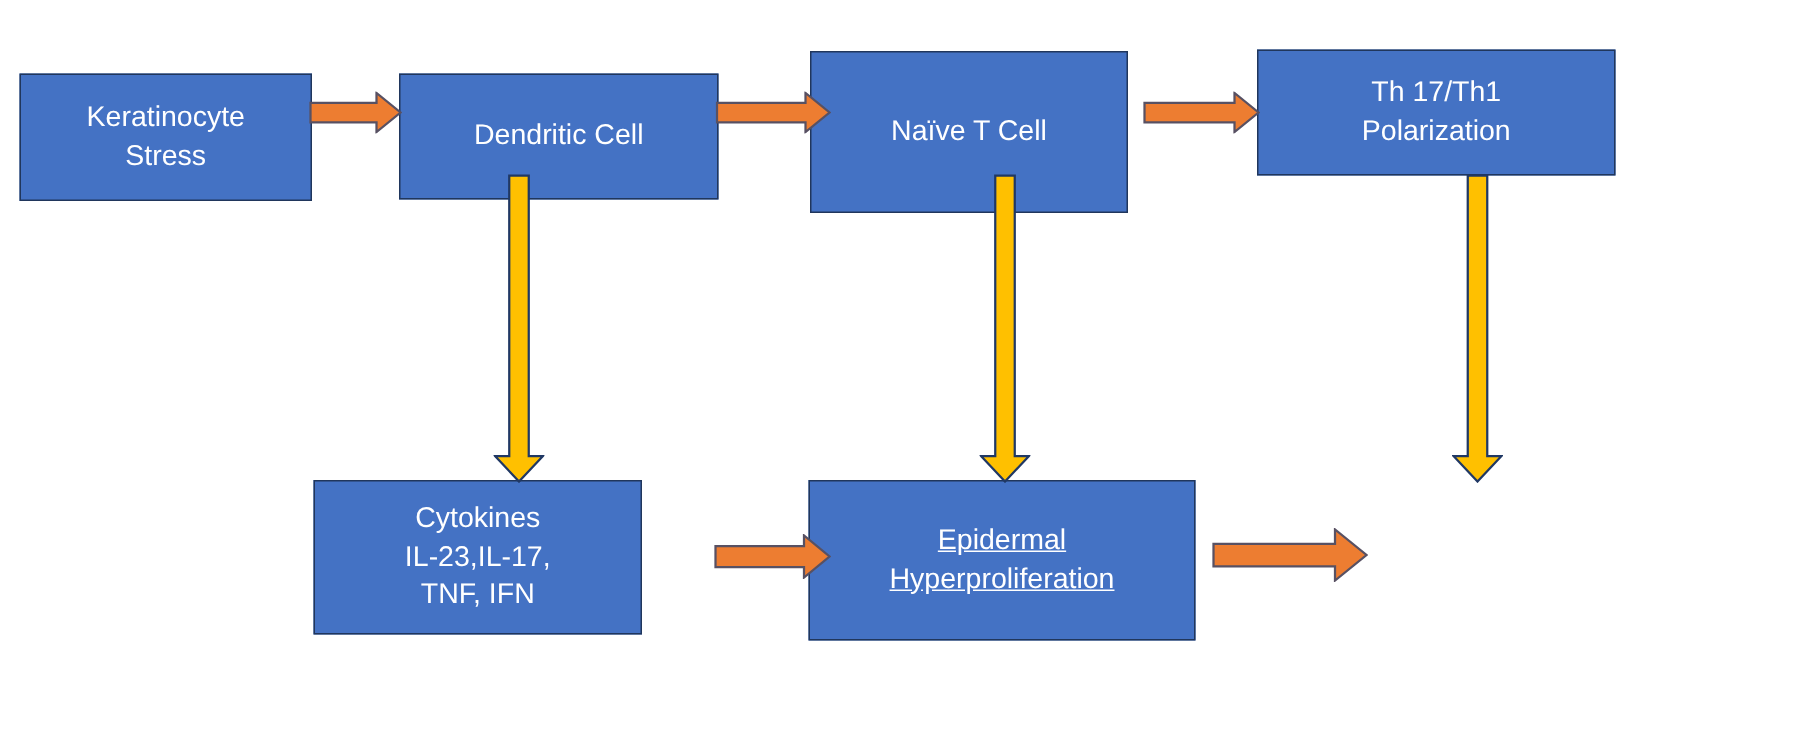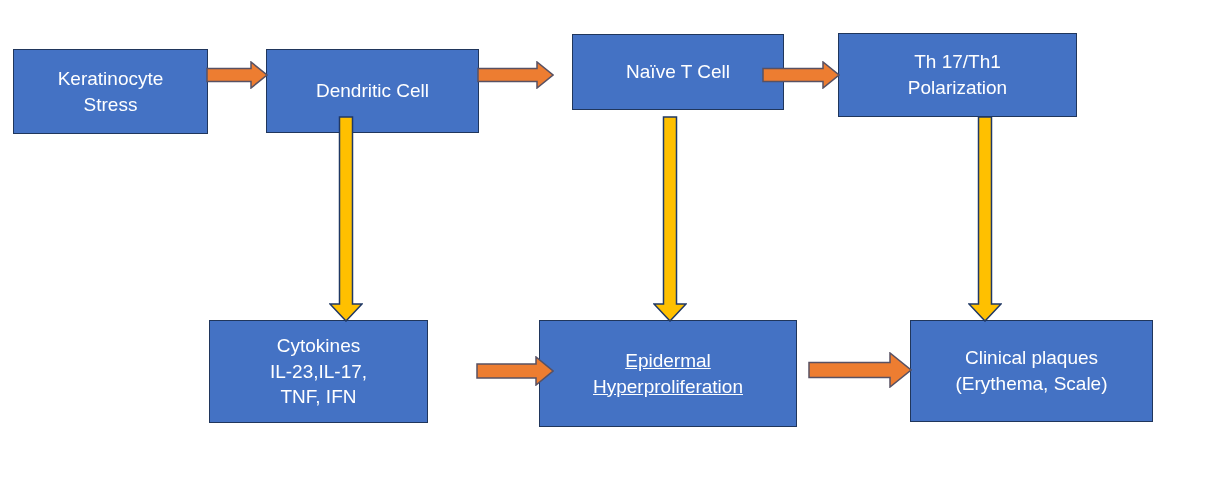--- a/index.html
+++ b/index.html
@@ -41,21 +41,21 @@
   }
   .arrow-yellow polygon {
     fill: var(--arrow-yellow, #FFC000);
     stroke: var(--arrow-yellow-stroke, #203864);
     stroke-width: 1.5;
     stroke-linejoin: miter;
   }
   
   #n-keratinocyte   { left: 13px;  top: 33px;  width: 195px; height: 85px; margin-top: 16px; }
   #n-dendritic      { left: 266px; top: 49px;  width: 213px; height: 84px; }
-  #n-naive          { left: 572px; top: 34px;  width: 212px; height: 76px; }
+  #n-naive          { left: 540px; top: 34px;  width: 212px; height: 108px; }
   #n-th17           { left: 838px; top: 33px;  width: 239px; height: 84px; }
   #n-cytokines      { left: 209px; top: 320px; width: 219px; height: 103px; }
   #n-epidermal      { left: 539px; top: 320px; width: 258px; height: 107px; text-decoration: underline; }
   #n-clinical       { left: 910px; top: 320px; width: 243px; height: 102px; }
   
   #a1 { left: 206px; top: 61px; }
   #a2 { left: 477px; top: 61px; }
   #a3 { left: 762px; top: 61px; }
   #a4 { left: 476px; top: 356px; }
   #a5 { left: 808px; top: 352px; }
@@ -78,22 +78,20 @@
   <div class="node" id="n-th17">Th 17/Th1
 Polarization</div>
 
   <div class="node" id="n-cytokines">Cytokines
 IL-23,IL-17,
 TNF, IFN</div>
 
   <div class="node" id="n-epidermal">Epidermal
 Hyperproliferation</div>
 
-  <div class="node" id="n-clinical">Clinical plaques
-(Erythema, Scale)</div>
 
   <svg class="arrow arrow-orange" id="a1" width="62" height="28" viewBox="0 0 62 28">
     <polygon points="1,7.5 45,7.5 45,1 61,14 45,27 45,20.5 1,20.5"></polygon>
   </svg>
 
   <svg class="arrow arrow-orange" id="a2" width="77" height="28" viewBox="0 0 77 28">
     <polygon points="1,7.5 60,7.5 60,1 76,14 60,27 60,20.5 1,20.5"></polygon>
   </svg>
 
   <svg class="arrow arrow-orange" id="a3" width="78" height="28" viewBox="0 0 78 28">

